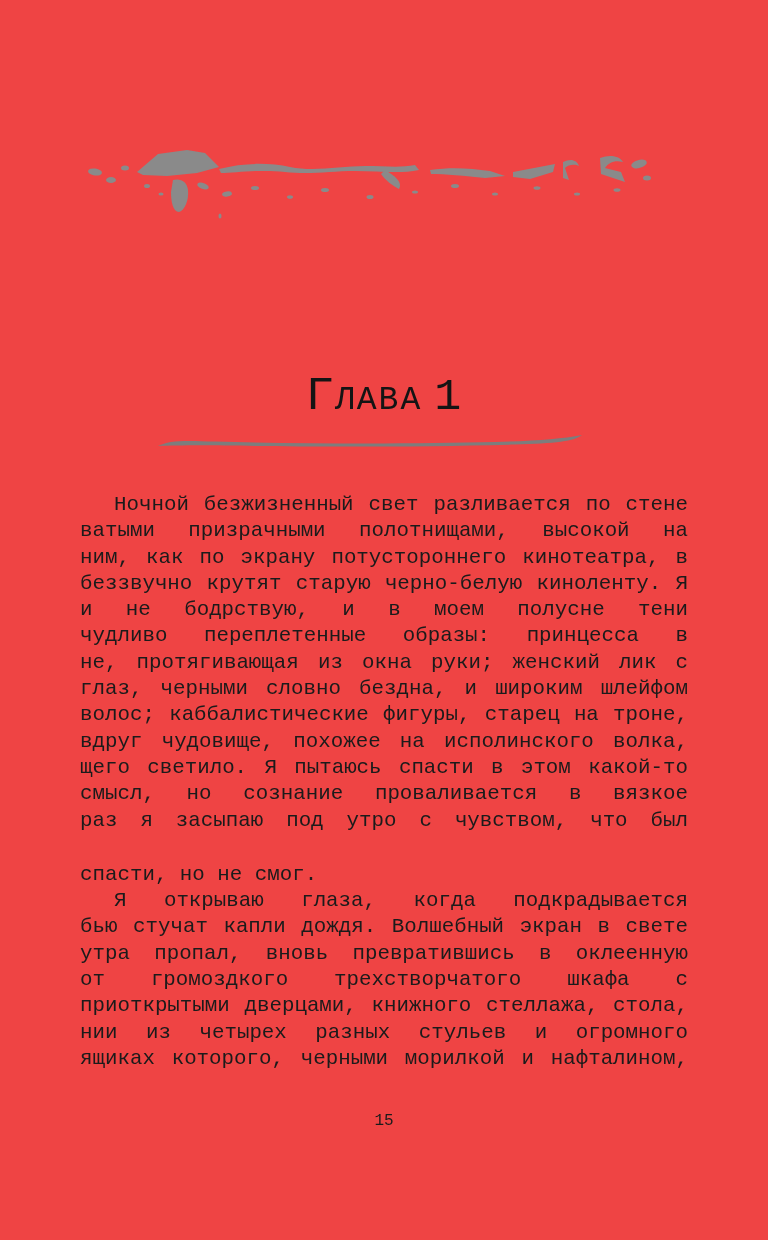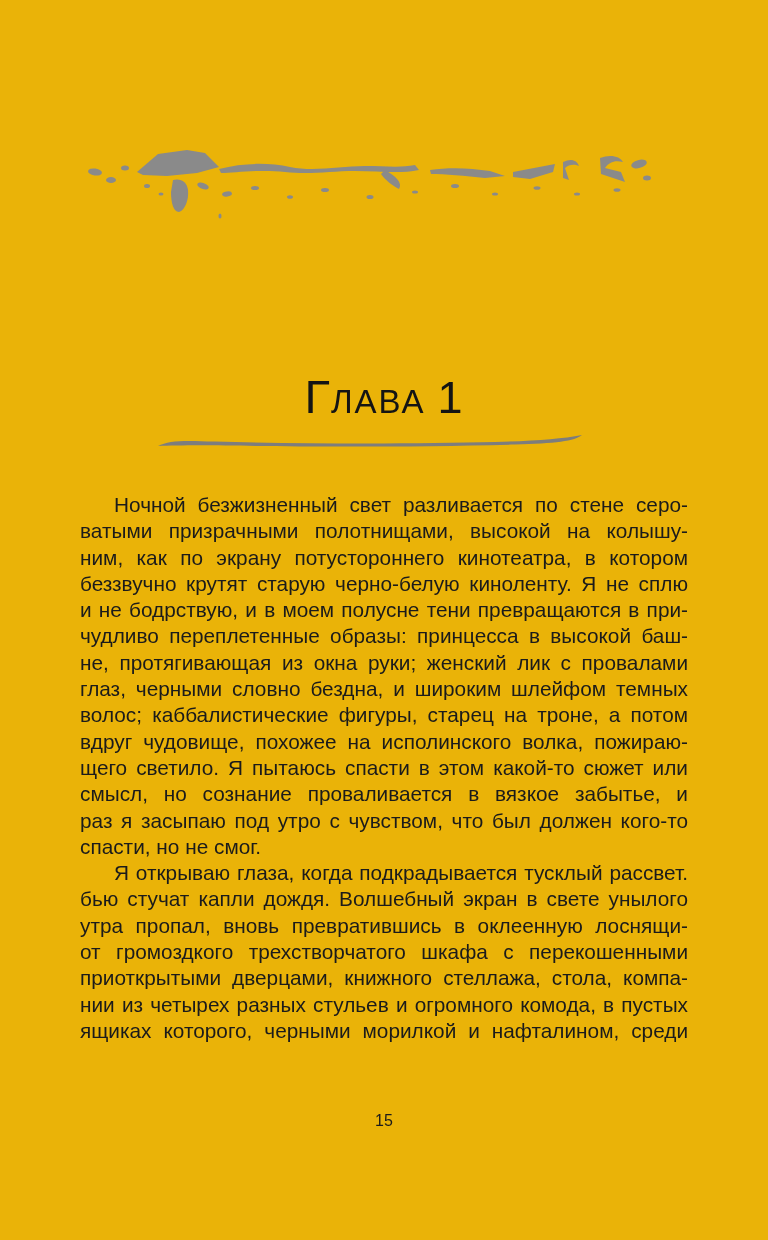--- a/index.html
+++ b/index.html
@@ -4,22 +4,22 @@
 <style>
   html, body {
     margin: 0;
     padding: 0;
     background: #ffffff;
   }
   .page {
     position: relative;
     width: 768px;
     height: 1240px;
-    background: #eab308;
-    font-family: Liberation Sans, sans-serif;
+    background: #ef4444;
+    font-family: Liberation Mono, monospace;
     color: #1b1b1b;
     overflow: hidden;
   }
   .splatter {
     position: absolute;
     left: 85px;
     top: 142px;
   }
   .chapter-title {
     position: absolute;
@@ -62,20 +62,21 @@
     line-height: 26.3px;
     text-align: justify;
     text-align-last: justify;
     overflow: hidden;
   }
   .line.indent {
     text-indent: 34px;
   }
   .line.para-end {
     text-align-last: left;
+    margin-top: 28px;
   }
   .page-number {
     position: absolute;
     top: 1112px;
     left: 0;
     width: 100%;
     text-align: center;
     font-size: 16px;
     color: #1b1b1b;
   }

